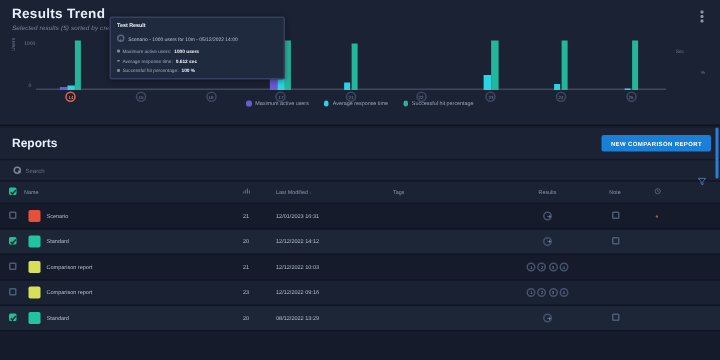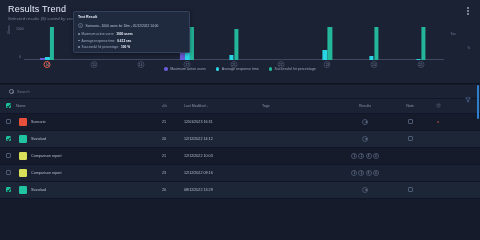--- a/index.html
+++ b/index.html
@@ -12,21 +12,21 @@
   }
   .app { width: 480px; height: 226px; position: relative; }
 
   
   .trend-panel {
     position: absolute; left: 0; top: 0; width: 480px; height: 84px;
     background: #1b2234;
     border-bottom: 1px solid #0e1320;
   }
   .trend-head { position: absolute; left: 8px; top: 4px; }
-  .trend-title { font-size: 9px; font-weight: normal; color: #e9eefb; letter-spacing: .2px; }
+  .trend-title { font-size: 9px; font-weight: bold; color: #e9eefb; letter-spacing: .2px; }
   .trend-sub { font-size: 4.2px; color: #7b8598; font-style: italic; margin-top: 2px; letter-spacing: .1px; }
   .trend-menu {
     position: absolute; right: 8px; top: 6px; width: 8px; height: 10px;
     display: flex; flex-direction: column; align-items: center; justify-content: center; gap: 1.5px;
     cursor: pointer;
   }
   .trend-menu i { display: block; width: 1.6px; height: 1.6px; border-radius: 50%; background: #8e98ab; }
 
   
   .plot { position: absolute; left: 6px; top: 26px; width: 468px; height: 36px; }
@@ -297,20 +297,24 @@
             <span class="b"></span>
             <span>Successful hit percentage:</span>
             <b>100 %</b>
           </div>
         </div>
     </div>
   </div>
 
   <div class="reports">
 
+    <div class="rep-head">
+      <div class="rep-title">Reports</div>
+      <button class="new-btn">NEW COMPARISON REPORT</button>
+    </div>
 
     <div class="searchbar">
       <div class="search-wrap">
         <span class="search-ic"></span>
         <input class="search-input" type="text" placeholder="Search" style="">
       </div>
       <span class="filter-ic">
         <svg viewBox="0 0 10 10" width="6" height="6">
             <path d="M1 1.5h8L6 5.2V8.6L4 7.5V5.2z" fill="none" stroke="#6f9fd8" stroke-width="0.7"></path>
           </svg>

